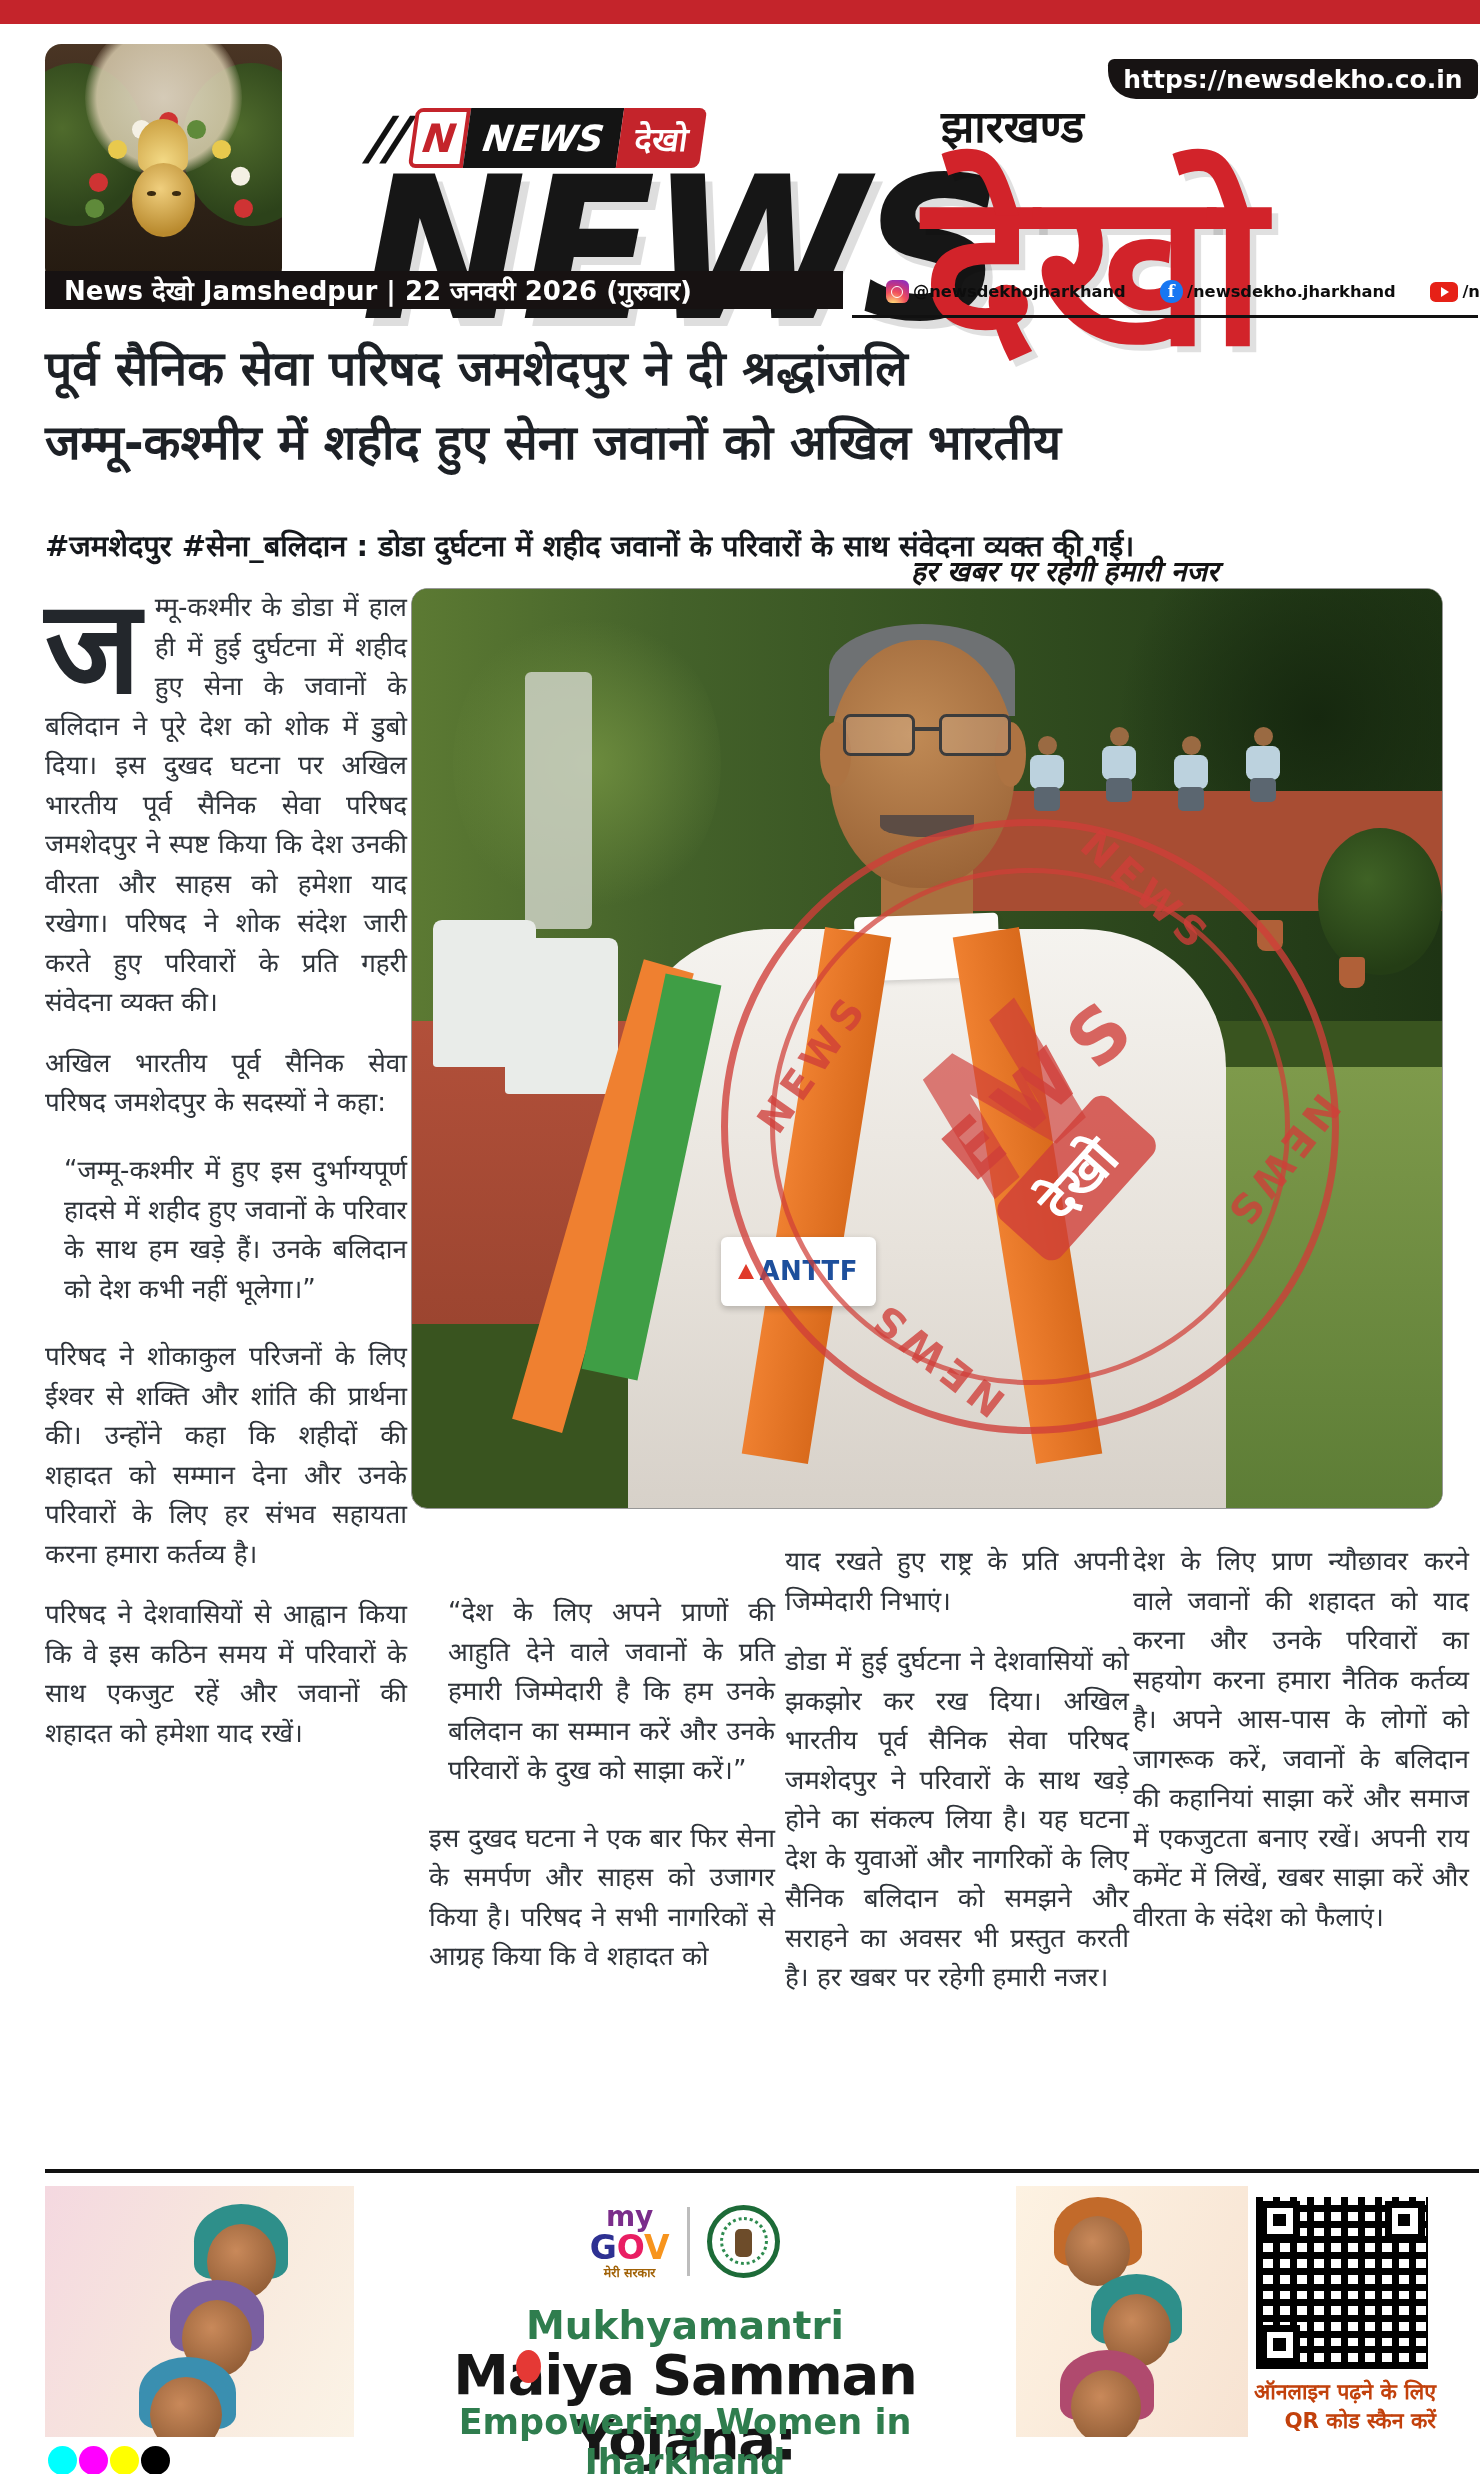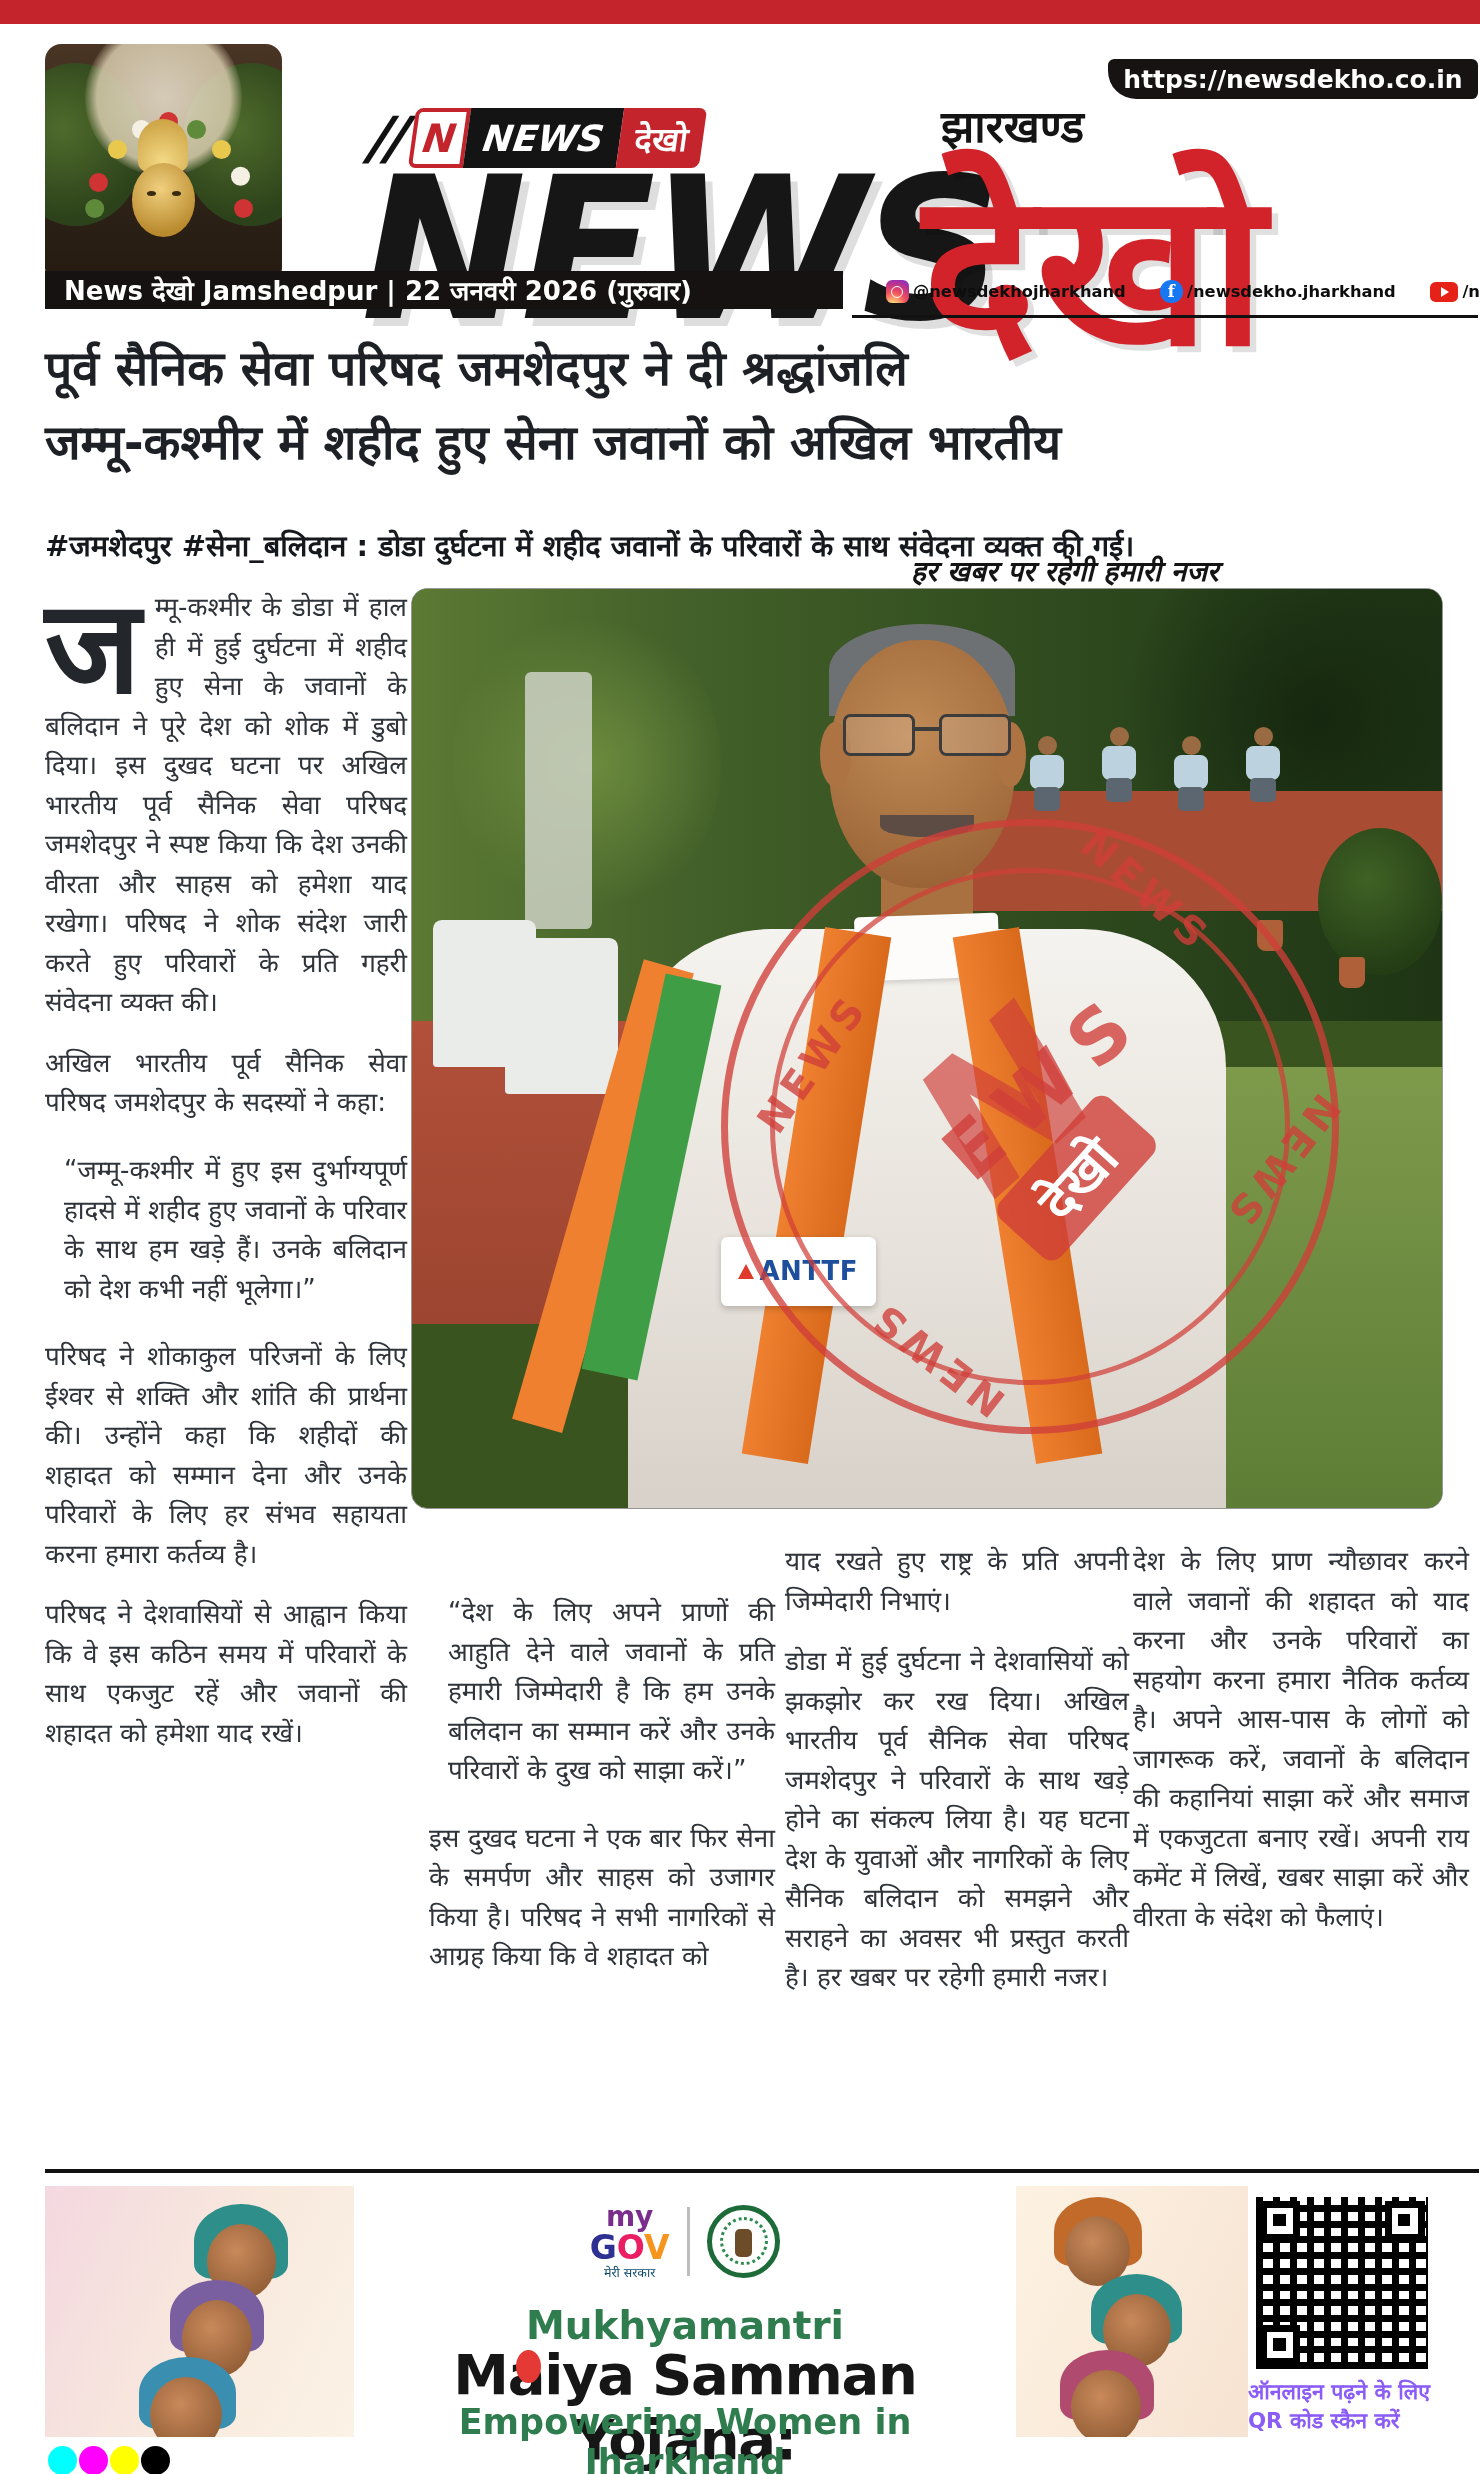--- a/index.html
+++ b/index.html
@@ -143,39 +143,39 @@
   .b-artL{left:0;width:309px;background:linear-gradient(115deg,#f4d8e0 0%,#f8e9dd 55%,#fbf3e6 100%);}
   .b-artR{left:971px;width:232px;background:linear-gradient(115deg,#fdf2e2 0%,#f7e3d2 100%);}
   .w-face{position:absolute;border-radius:50%;background:radial-gradient(circle at 42% 36%,#c9895a,#8e5a33 85%);}
   .w-scarf{position:absolute;border-radius:50% 50% 20% 20%;}
   .b-center{position:absolute;left:309px;top:0;width:662px;height:251px;text-align:center;}
   .govrow{position:absolute;left:0;top:11.3px;width:100%;height:88px;display:flex;align-items:center;justify-content:center;gap:17.6px;}
   .mygov{display:flex;flex-direction:column;align-items:center;line-height:1;}
   .mygov .my{font-size:28px;font-weight:900;color:#7b2d8b;}
   .mygov .gov{font-size:33px;font-weight:900;}
   .mygov .gov .g{color:#2e3192;} .mygov .gov .o{color:#e91e63;} .mygov .gov .v{color:#f7941d;}
-  .mygov .sub{font-size:12.5px;font-weight:400;color:#0c4a6e;margin-top:3.8px;}
+  .mygov .sub{font-size:12.5px;font-weight:700;color:#a16207;margin-top:3.8px;}
   .govdivider{width:2.5px;height:69px;background:#bdbdbd;}
   .emblem{width:73px;height:73px;border-radius:50%;border:5px solid #1d6b38;position:relative;background:#fff;}
   .emblem .in{position:absolute;left:7.5px;top:7.5px;right:7.5px;bottom:7.5px;border:3.1px dotted #2e8b4f;border-radius:50%;}
   .emblem .core{position:absolute;left:22.6px;top:19px;width:17.6px;height:28px;background:#6d4c2a;border-radius:5px;}
   .b-t1{position:absolute;left:0;top:117px;width:100%;font-size:39px;font-weight:800;color:#2f7d4e;}
   .b-t2{position:absolute;left:0;top:156px;width:100%;font-size:56px;font-weight:900;color:#161616;letter-spacing:-1.3px;}
   .b-reddot{position:absolute;left:162px;top:164px;width:25px;height:33px;border-radius:50%;background:#e53935;}
   .b-t3{position:absolute;left:0;top:216px;width:100%;font-size:35px;font-weight:800;color:#2f7d4e;}
   .b-qr{position:absolute;left:1203px;top:0;width:188px;height:251px;}
   .qr{position:absolute;left:6.3px;top:8.8px;width:176px;height:176px;background:#fff;border:2.5px solid #fff;}
   .qr .mod{position:absolute;left:0;top:0;right:0;bottom:0;
      background-image:repeating-linear-gradient(0deg,#000 0 7px,transparent 7px 15.7px),
                       repeating-linear-gradient(90deg,#000 0 7px,#fff 7px 17px);}
   .qr .f{position:absolute;width:40px;height:40px;background:#fff;border:7.5px solid #000;}
   .qr .f i{position:absolute;left:6.3px;top:6.3px;width:12.5px;height:12.5px;background:#000;display:block;}
   .qr .f1{left:3.8px;top:3.8px;} .qr .f2{right:3.8px;top:3.8px;} .qr .f3{left:3.8px;bottom:3.8px;}
-  .qr-caption{position:absolute;left:0;top:192px;width:188px;font-size:21.3px;font-weight:600;color:#8b5cf6;
-     text-align:left;line-height:1.35;}
+  .qr-caption{position:absolute;left:0;top:192px;width:188px;font-size:21.3px;font-weight:600;color:#c2410c;
+     text-align:right;line-height:1.35;}
 
   
   .dots{position:absolute;left:48px;top:2446px;display:flex;gap:1.9px;}
   .dots span{width:29px;height:29px;border-radius:50%;display:block;}
   .d-c{background:#00ffff;} .d-m{background:#ff00ff;} .d-y{background:#ffff00;} .d-k{background:#000;}
 </style>
 </head>
 <body>
 
 <div id="page">

